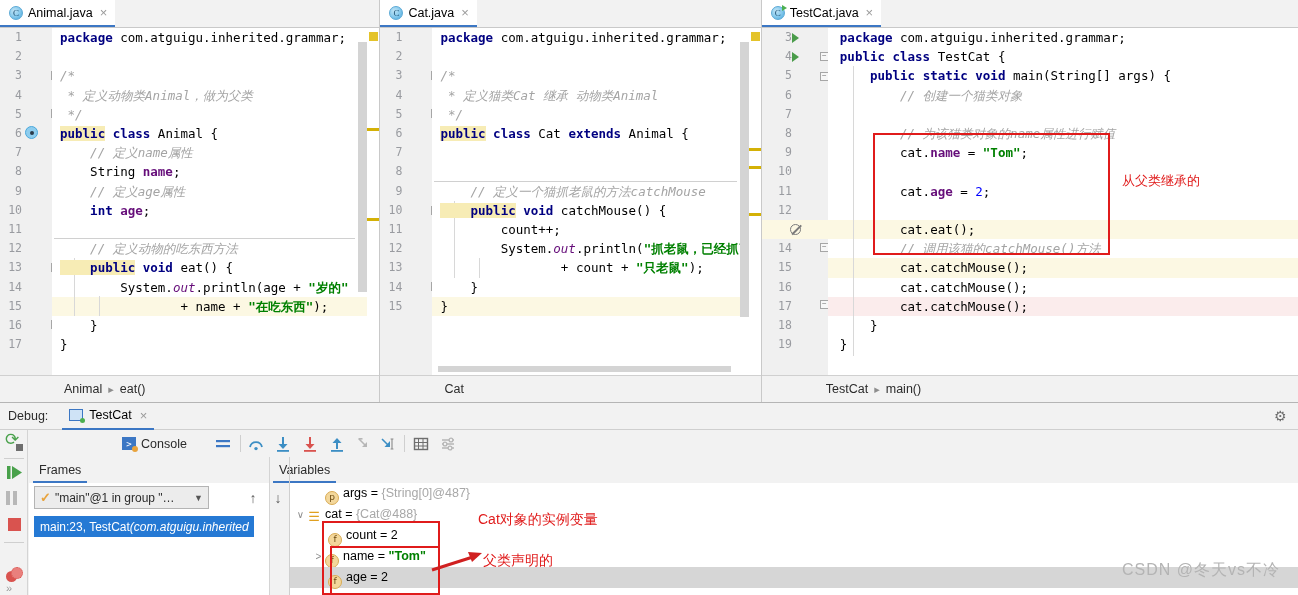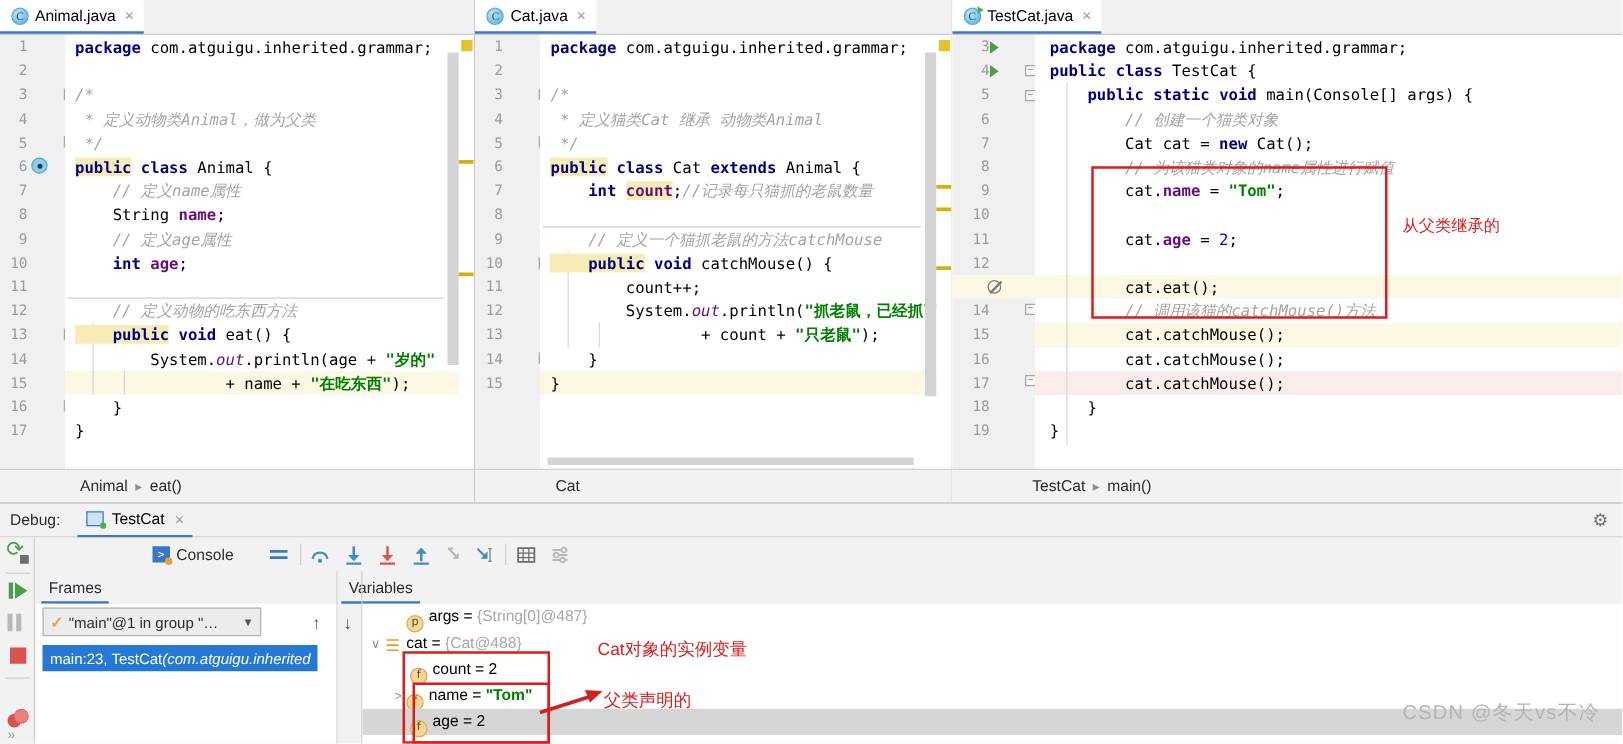--- a/index.html
+++ b/index.html
@@ -358,21 +358,20 @@
           <div class="iguide" style="left:22px; top:173px; height:77px"></div>
           <div class="iguide" style="left:47px; top:230px; height:20px"></div>
           <div class="sepline" style="left:2px; right:24px; top:153px"></div>
 
           <div class="line" style="top:0px;   position:absolute; left:8px"><span class="kw">package</span> <span class="ident">com.atguigu.inherited.grammar;</span></div>
           <div class="line" style="top:19.2px; position:absolute; left:8px"></div>
           <div class="line" style="top:38.4px; position:absolute; left:8px"><span class="cmt">/*</span></div>
           <div class="line" style="top:57.6px; position:absolute; left:8px"><span class="cmt"> * 定义猫类Cat 继承 动物类Animal</span></div>
           <div class="line" style="top:76.8px; position:absolute; left:8px"><span class="cmt"> */</span></div>
           <div class="line" style="top:96px;   position:absolute; left:8px"><span class="kw hlid">public</span> <span class="kw">class</span> <span class="ident">Cat </span><span class="kw">extends</span> <span class="ident">Animal {</span></div>
-          <div class="line" style="top:115.2px; position:absolute; left:8px"><span class="kw">    int </span><span class="fld hlid">count</span><span class="ident">;</span><span class="cmt">//记录每只猫抓的老鼠数量</span></div>
           <div class="line" style="top:134.4px; position:absolute; left:8px"></div>
           <div class="line" style="top:153.6px; position:absolute; left:8px"><span class="cmt">    // 定义一个猫抓老鼠的方法catchMouse</span></div>
           <div class="line" style="top:172.8px; position:absolute; left:8px"><span class="kw hlid">    public</span> <span class="kw">void</span> <span class="ident">catchMouse() {</span></div>
           <div class="line" style="top:192px;   position:absolute; left:8px"><span class="ident">        count++;</span></div>
           <div class="line" style="top:211.2px; position:absolute; left:8px"><span class="ident">        System.</span><span class="sfld">out</span><span class="ident">.println(</span><span class="str">"抓老鼠，已经抓了"</span></div>
           <div class="line" style="top:230.4px; position:absolute; left:8px"><span class="ident">                + count + </span><span class="str">"只老鼠"</span><span class="ident">);</span></div>
           <div class="line" style="top:249.6px; position:absolute; left:8px"><span class="ident">    }</span></div>
           <div class="line" style="top:268.8px; position:absolute; left:8px"><span class="ident">}</span></div>
         </div>
 
@@ -435,23 +434,22 @@
         </div>
 
         <div class="codearea wide">
           <div class="rowfill hl-yellow" style="top:192px"></div>
           <div class="rowfill hl-yellow" style="top:230.4px"></div>
           <div class="rowfill hl-pink" style="top:269px"></div>
           <div class="iguide" style="left:25px; top:38px; height:290px"></div>
 
           <div class="line" style="top:0px;   position:absolute; left:12px"><span class="kw">package</span> <span class="ident">com.atguigu.inherited.grammar;</span></div>
           <div class="line" style="top:19.2px; position:absolute; left:12px"><span class="kw">public</span> <span class="kw">class</span> <span class="ident">TestCat {</span></div>
-          <div class="line" style="top:38.4px; position:absolute; left:12px"><span class="kw">    public</span> <span class="kw">static</span> <span class="kw">void</span> <span class="ident">main(Console[] args) {</span></div>
+          <div class="line" style="top:38.4px; position:absolute; left:12px"><span class="kw">    public</span> <span class="kw">static</span> <span class="kw">void</span> <span class="ident">main(String[] args) {</span></div>
           <div class="line" style="top:57.6px; position:absolute; left:12px"><span class="cmt">        // 创建一个猫类对象</span></div>
-          <div class="line" style="top:76.8px; position:absolute; left:12px"><span class="ident">        Cat cat = </span><span class="kw">new</span><span class="ident"> Cat();</span></div>
           <div class="line" style="top:96px;   position:absolute; left:12px"><span class="cmt">        // 为该猫类对象的name属性进行赋值</span></div>
           <div class="line" style="top:115.2px; position:absolute; left:12px"><span class="ident">        cat.</span><span class="fld">name</span><span class="ident"> = </span><span class="str">"Tom"</span><span class="ident">;</span></div>
           <div class="line" style="top:153.6px; position:absolute; left:12px"><span class="ident">        cat.</span><span class="fld">age</span><span class="ident"> = </span><span class="num">2</span><span class="ident">;</span></div>
           <div class="line" style="top:192px;   position:absolute; left:12px"><span class="ident">        cat.eat();</span></div>
           <div class="line" style="top:211.2px; position:absolute; left:12px"><span class="cmt">        // 调用该猫的catchMouse()方法</span></div>
           <div class="line" style="top:230.4px; position:absolute; left:12px"><span class="ident">        cat.catchMouse();</span></div>
           <div class="line" style="top:249.6px; position:absolute; left:12px"><span class="ident">        cat.catchMouse();</span></div>
           <div class="line" style="top:268.8px; position:absolute; left:12px"><span class="ident">        cat.catchMouse();</span></div>
           <div class="line" style="top:288px;   position:absolute; left:12px"><span class="ident">    }</span></div>
           <div class="line" style="top:307.2px; position:absolute; left:12px"><span class="ident">}</span></div>

